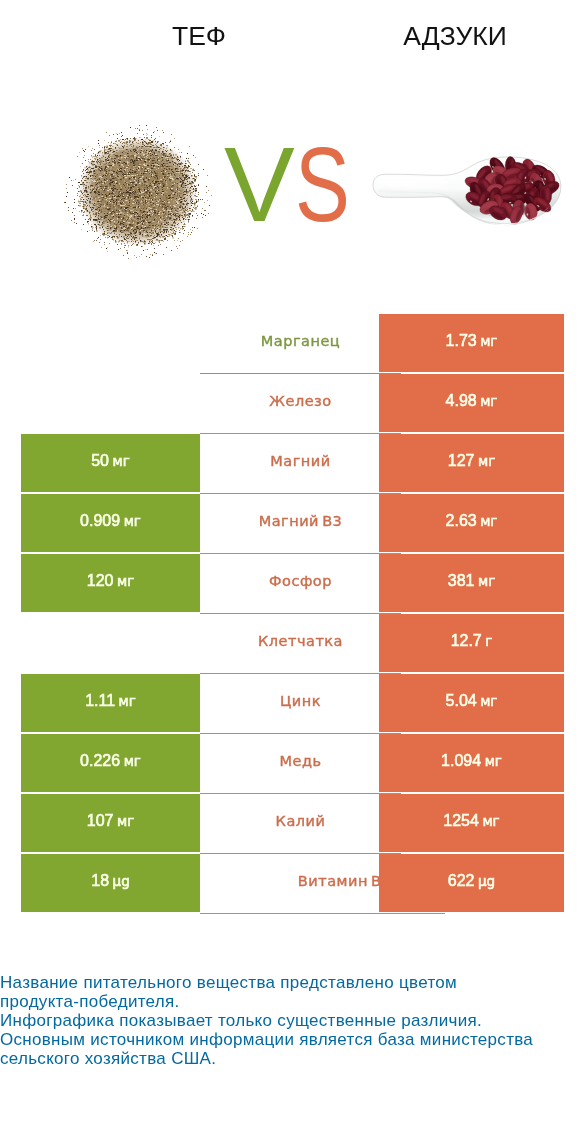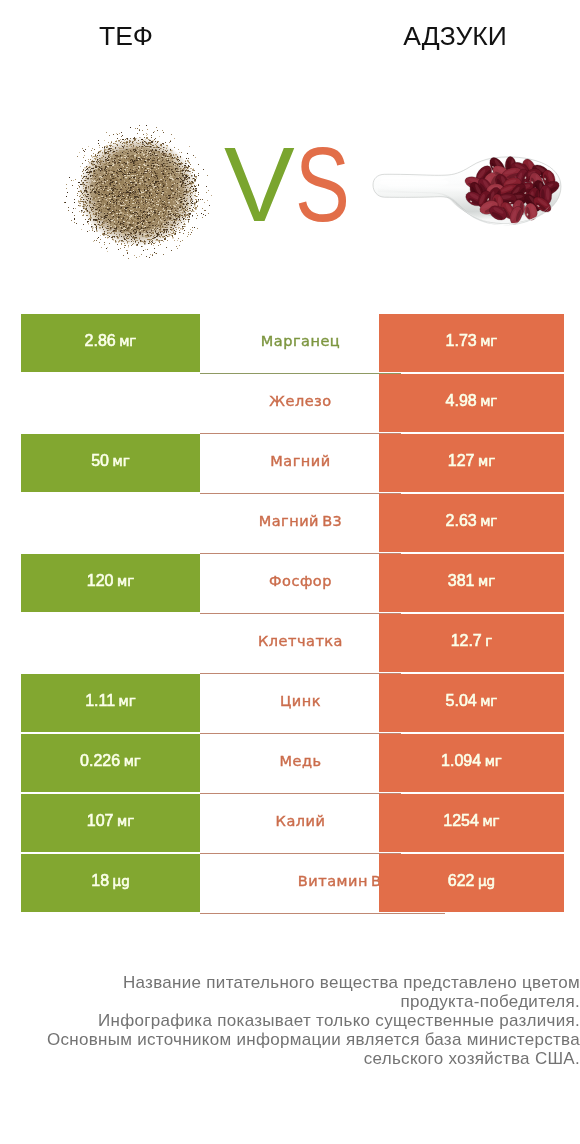--- a/index.html
+++ b/index.html
@@ -3,21 +3,21 @@
 <meta charset="utf-8">
 <title>Compare</title>
 <style>
   html,body{margin:0;padding:0;}
   body{width:580px;height:1144px;background:#ffffff;font-family:"Liberation Sans",sans-serif;overflow:hidden;position:relative;}
   .page{position:relative;width:580px;height:1144px;background:#fff;}
 
   
   .title{position:absolute;top:23px;font-family:"Liberation Sans",sans-serif;font-size:26.5px;
          font-weight:400;color:#121212;letter-spacing:0;text-align:center;white-space:nowrap;line-height:26.5px;}
-  #title-left{left:26px;width:200px;}
+  #title-left{left:26px;width:200px;text-align:right;}
   #title-right{left:355px;width:200px;}
 
   .vs{position:absolute;left:0;top:131px;width:580px;height:106px;
       font-family:"Liberation Sans",sans-serif;font-size:106px;line-height:106px;font-weight:400;}
   .vs span{position:absolute;top:0;display:block;}
   .vs .v{color:#7aa52e;left:224px;}
   .vs .s{color:#e26e49;left:295px;transform:scaleX(0.775);transform-origin:left top;}
 
   #teff-art{position:absolute;left:58px;top:122px;width:160px;height:140px;}
   #spoon-art{position:absolute;left:368px;top:136px;width:200px;height:100px;}
@@ -36,23 +36,23 @@
   .cell-left.orange,.cell-right.orange{background:#e26e49;}
   .val{color:#fbffe9;font-family:"Liberation Sans",sans-serif;font-size:16px;font-weight:400;
        -webkit-text-stroke:0.6px #fbffe9;white-space:nowrap;letter-spacing:0px;}
   .val .unit{font-family:"DejaVu Sans",sans-serif;font-size:13.5px;font-weight:400;margin-left:3.5px;letter-spacing:0;}
   .label{font-family:"DejaVu Sans",sans-serif;font-size:14.5px;font-weight:400;white-space:nowrap;
          letter-spacing:0.5px;word-spacing:-2px;}
   .label.green{color:#7d9640;-webkit-text-stroke:0.4px #7d9640;}
   .label.orange{color:#cb6d4c;-webkit-text-stroke:0.4px #cb6d4c;}
 
   
-  .footer{position:absolute;left:0;top:973px;width:580px;text-align:right;
+  .footer{position:absolute;left:0;top:973px;width:580px;text-align:left;
           font-family:"Liberation Sans",sans-serif;font-size:17px;line-height:19.1px;
-          letter-spacing:0.3px;color:#737373;font-weight:400;}
+          letter-spacing:0.3px;color:#0369a1;font-weight:400;}
   .footer div{white-space:nowrap;}
 </style>
 </head>
 <body>
 
 <div class="page">
 
   <div class="title" id="title-left">ТЕФ</div>
   <div class="title" id="title-right">АДЗУКИ</div>
 
@@ -385,23 +385,20 @@
             <ellipse cx="0.7" cy="2.4" rx="6.4" ry="1.7" fill="#2e040d" opacity="0.33"></ellipse>
             <ellipse rx="9.2" ry="5.6" fill="none" stroke="#2a040b" stroke-width="0.5" opacity="0.45"></ellipse>
           </g>
         </g>
         <path d="M86 65.4C91 70.6 98 77 107 81.6C119 87.6 136 89 152 86.2C169 83.2 184.8 74 190.4 61.8C183 75.8 167 85 150.5 87.4C135 89.6 118.5 86.8 107 80.6C98 75.8 91 70.4 86 65.4Z" fill="#edefee" opacity="0.97"></path>
         <path d="M92 71.2C98 77.4 106 83 115 86C127 90 141 90 153 86.8C164.5 83.8 175 77.4 182.5 69C174.5 79.4 162.5 86.2 149.5 88.4C134.5 90.9 119.5 88 108 81.6C101.5 78 96 74.6 92 71.2Z" fill="#d2d6d5" opacity="0.68"></path>
       </svg></div>
 
   <div class="table" id="nutrient-table">
       <div class="row">
-        <div class="cell cell-left green">
-          <span class="val"><span>2.86</span><span class="unit">мг</span></span>
-        </div>
         <div class="cell cell-mid" style="border-bottom-color:#8f9a63">
           <span class="label green">Марганец</span>
         </div>
         <div class="cell cell-right orange">
           <span class="val"><span>1.73</span><span class="unit">мг</span></span>
         </div>
       </div>
       <div class="row">
         <div class="cell cell-mid" style="border-bottom-color:#c08873">
           <span class="label orange">Железо</span>
@@ -415,20 +412,23 @@
           <span class="val"><span>50</span><span class="unit">мг</span></span>
         </div>
         <div class="cell cell-mid" style="border-bottom-color:#c08873">
           <span class="label orange">Магний</span>
         </div>
         <div class="cell cell-right orange">
           <span class="val"><span>127</span><span class="unit">мг</span></span>
         </div>
       </div>
       <div class="row">
+        <div class="cell cell-left green">
+          <span class="val"><span>0.909</span><span class="unit">мг</span></span>
+        </div>
         <div class="cell cell-mid" style="border-bottom-color:#c08873">
           <span class="label orange">Магний B3</span>
         </div>
         <div class="cell cell-right orange">
           <span class="val"><span>2.63</span><span class="unit">мг</span></span>
         </div>
       </div>
       <div class="row">
         <div class="cell cell-left green">
           <span class="val"><span>120</span><span class="unit">мг</span></span>

